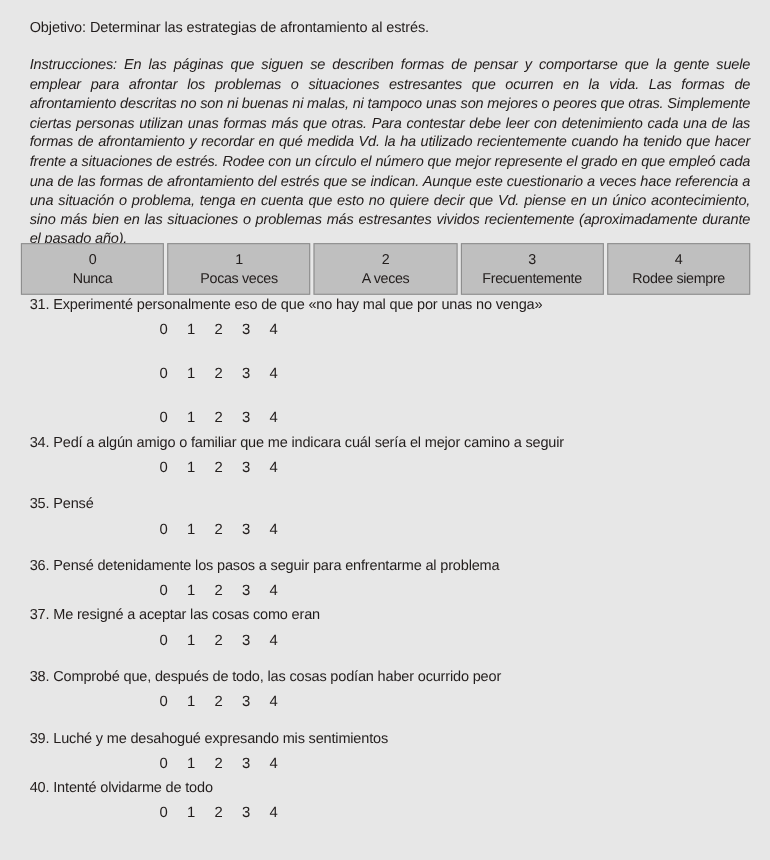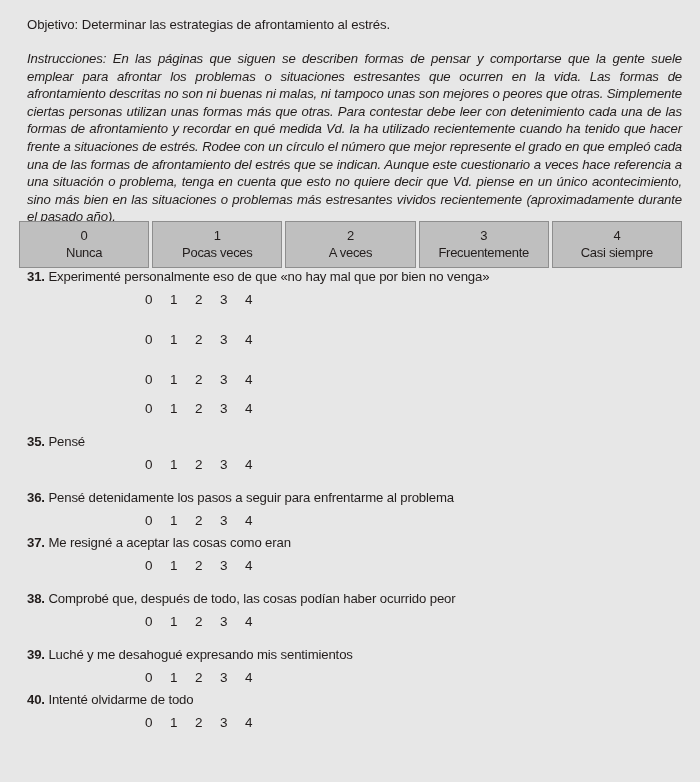--- a/index.html
+++ b/index.html
@@ -87,21 +87,21 @@
     padding: 0 18px 0 27px;
   }
   .item-text {
     font-size: 13.2px;
     line-height: 16px;
     letter-spacing: -0.15px;
     white-space: nowrap;
     height: 16px;
   }
   .item-num {
-    font-weight: bold;
+    font-weight: normal;
   }
   .item-scale {
     margin-top: 7px;
     height: 16px;
     padding-left: 118px;
     font-size: 13.5px;
     line-height: 16px;
     letter-spacing: -0.2px;
     white-space: nowrap;
     text-decoration: underline;
@@ -136,39 +136,40 @@
     <div class="scale-cell">
       <div class="val">2</div>
       <div class="lbl">A veces</div>
     </div>
     <div class="scale-cell">
       <div class="val">3</div>
       <div class="lbl">Frecuentemente</div>
     </div>
     <div class="scale-cell">
       <div class="val">4</div>
-      <div class="lbl">Casi siempre</div>
+      <div class="lbl">Rodee siempre</div>
     </div>
   </div>
 
   <div class="items" id="items-container">
       <div class="item">
-        <div class="item-text"><span class="item-num">31.</span><span> Experimenté personalmente eso de que «no hay mal que por bien no venga»</span></div>
+        <div class="item-text"><span class="item-num">31.</span><span> Experimenté personalmente eso de que «no hay mal que por unas no venga»</span></div>
         <div class="item-scale"><span>0</span><span>1</span><span>2</span><span>3</span><span>4</span></div>
       </div>
       <div class="gap-lg"></div>
       <div class="item">
         <div class="item-scale"><span>0</span><span>1</span><span>2</span><span>3</span><span>4</span></div>
       </div>
       <div class="gap-lg"></div>
       <div class="item">
         <div class="item-scale"><span>0</span><span>1</span><span>2</span><span>3</span><span>4</span></div>
       </div>
       <div class="gap-sm"></div>
       <div class="item">
+        <div class="item-text"><span class="item-num">34.</span><span> Pedí a algún amigo o familiar que me indicara cuál sería el mejor camino a seguir</span></div>
         <div class="item-scale"><span>0</span><span>1</span><span>2</span><span>3</span><span>4</span></div>
       </div>
       <div class="gap-lg"></div>
       <div class="item">
         <div class="item-text"><span class="item-num">35.</span><span> Pensé</span></div>
         <div class="item-scale"><span>0</span><span>1</span><span>2</span><span>3</span><span>4</span></div>
       </div>
       <div class="gap-lg"></div>
       <div class="item">
         <div class="item-text"><span class="item-num">36.</span><span> Pensé detenidamente los pasos a seguir para enfrentarme al problema</span></div>

